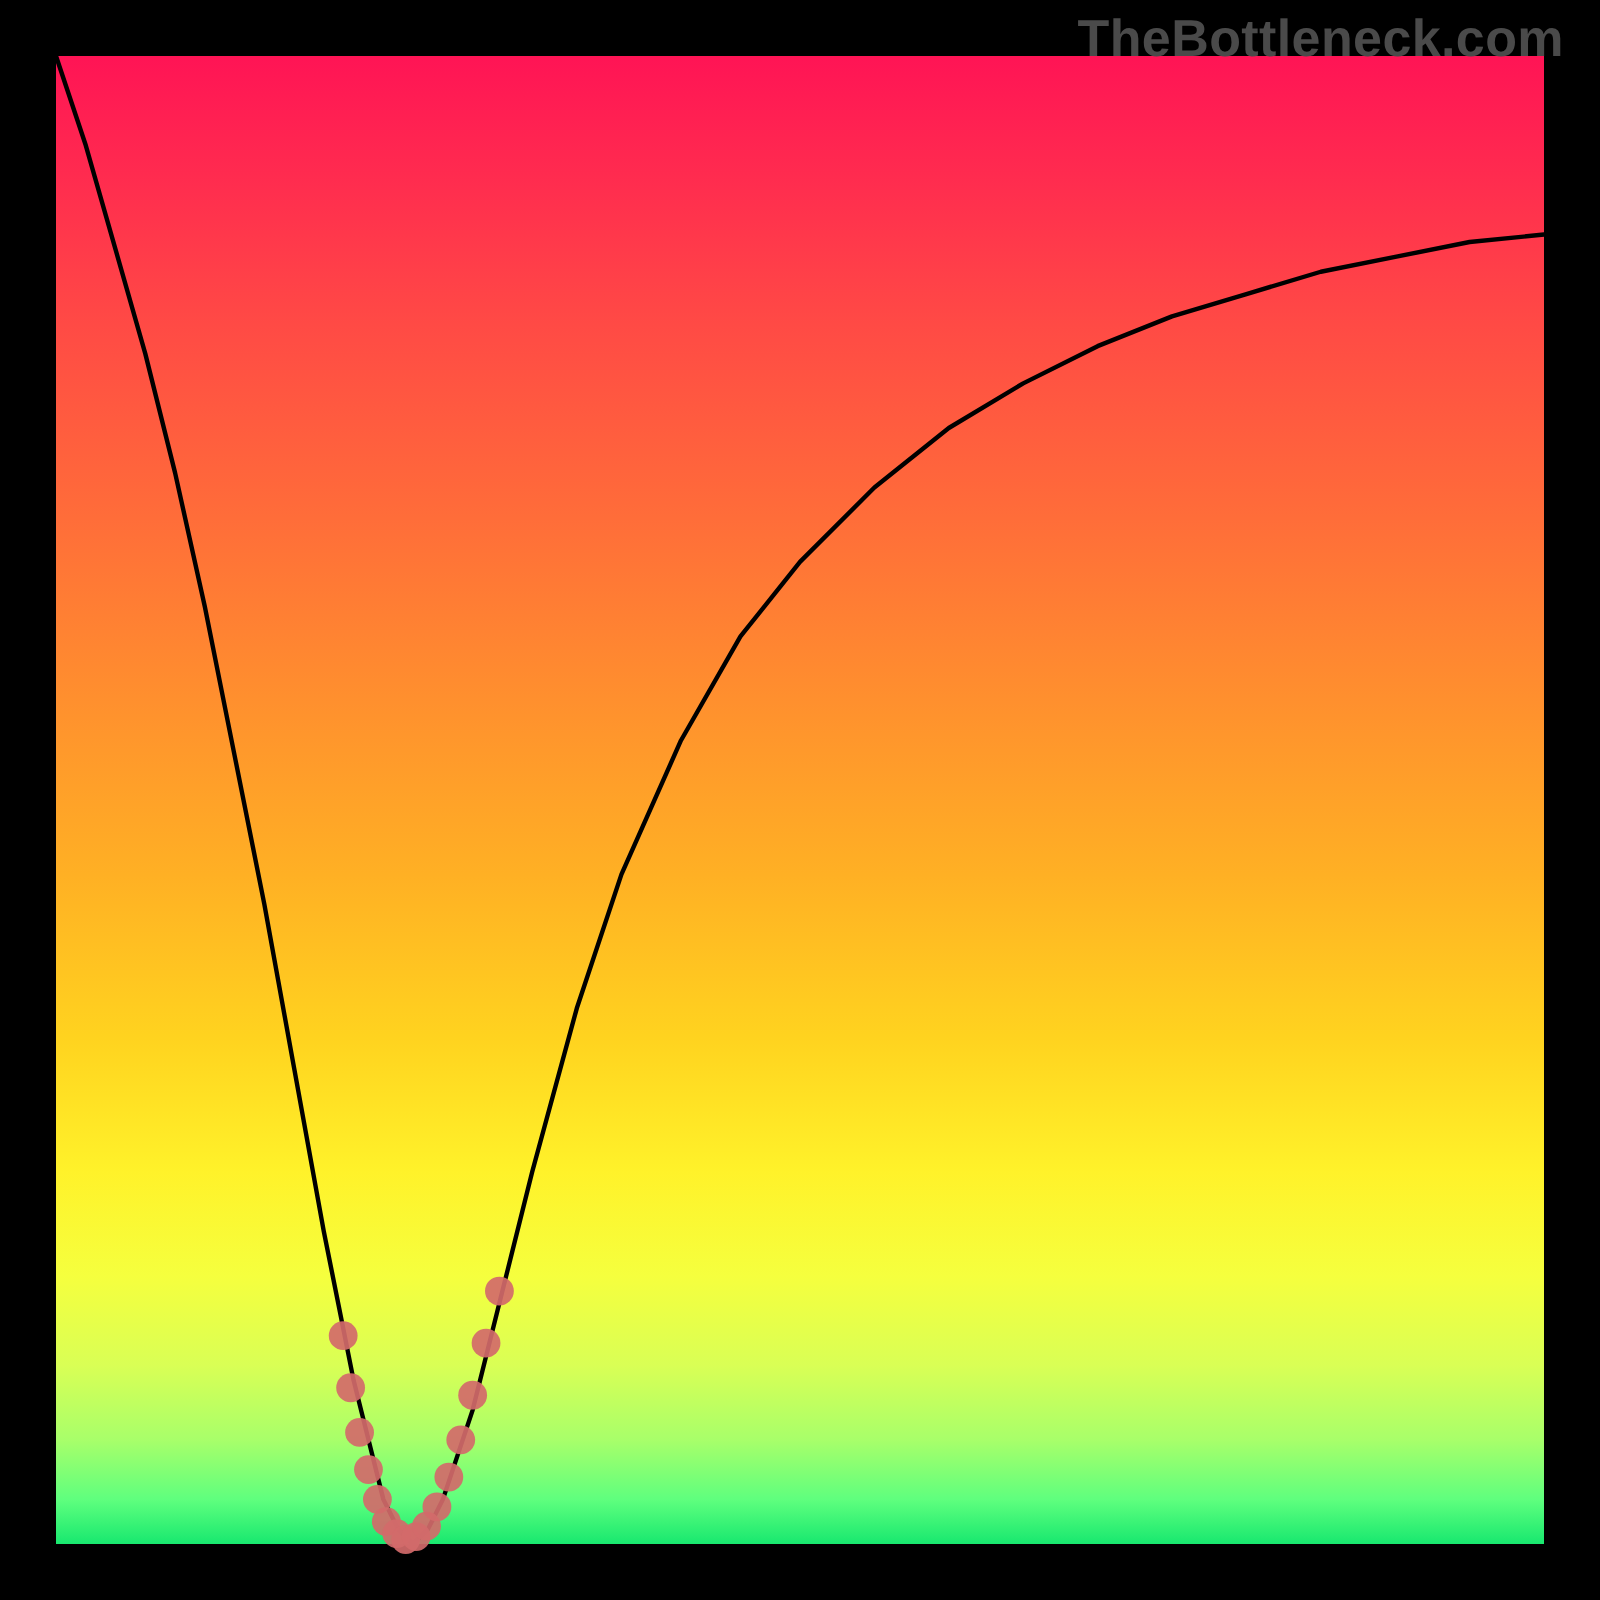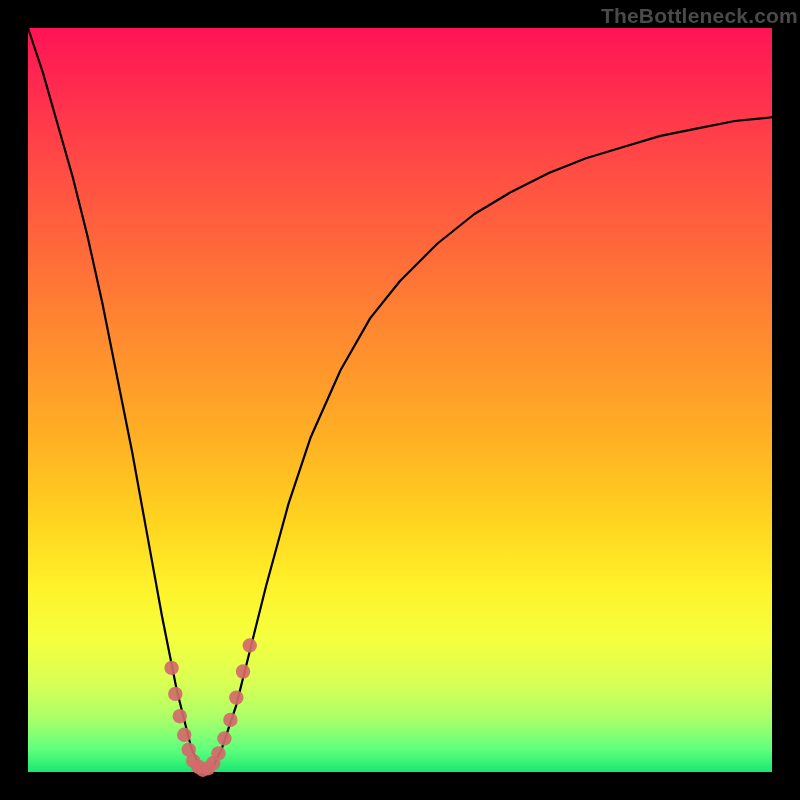--- a/index.html
+++ b/index.html
@@ -36,23 +36,23 @@
       #f5ff3e 82%,
       #d9ff55 88%,
       #a8ff6a 93%,
       #5fff7e 97%,
       #18e86f 100%
     );
   }
   .watermark {
     position: absolute;
     top: 4px;
-    right: 2px;
+    right: 18px;
     color: #4a4a4a;
-    font-size: 21px;
+    font-size: 26px;
     font-weight: 600;
     letter-spacing: 0.2px;
     user-select: none;
   }
   svg.curve {
     position: absolute;
     left: 0;
     top: 0;
     width: 744px;
     height: 744px;

